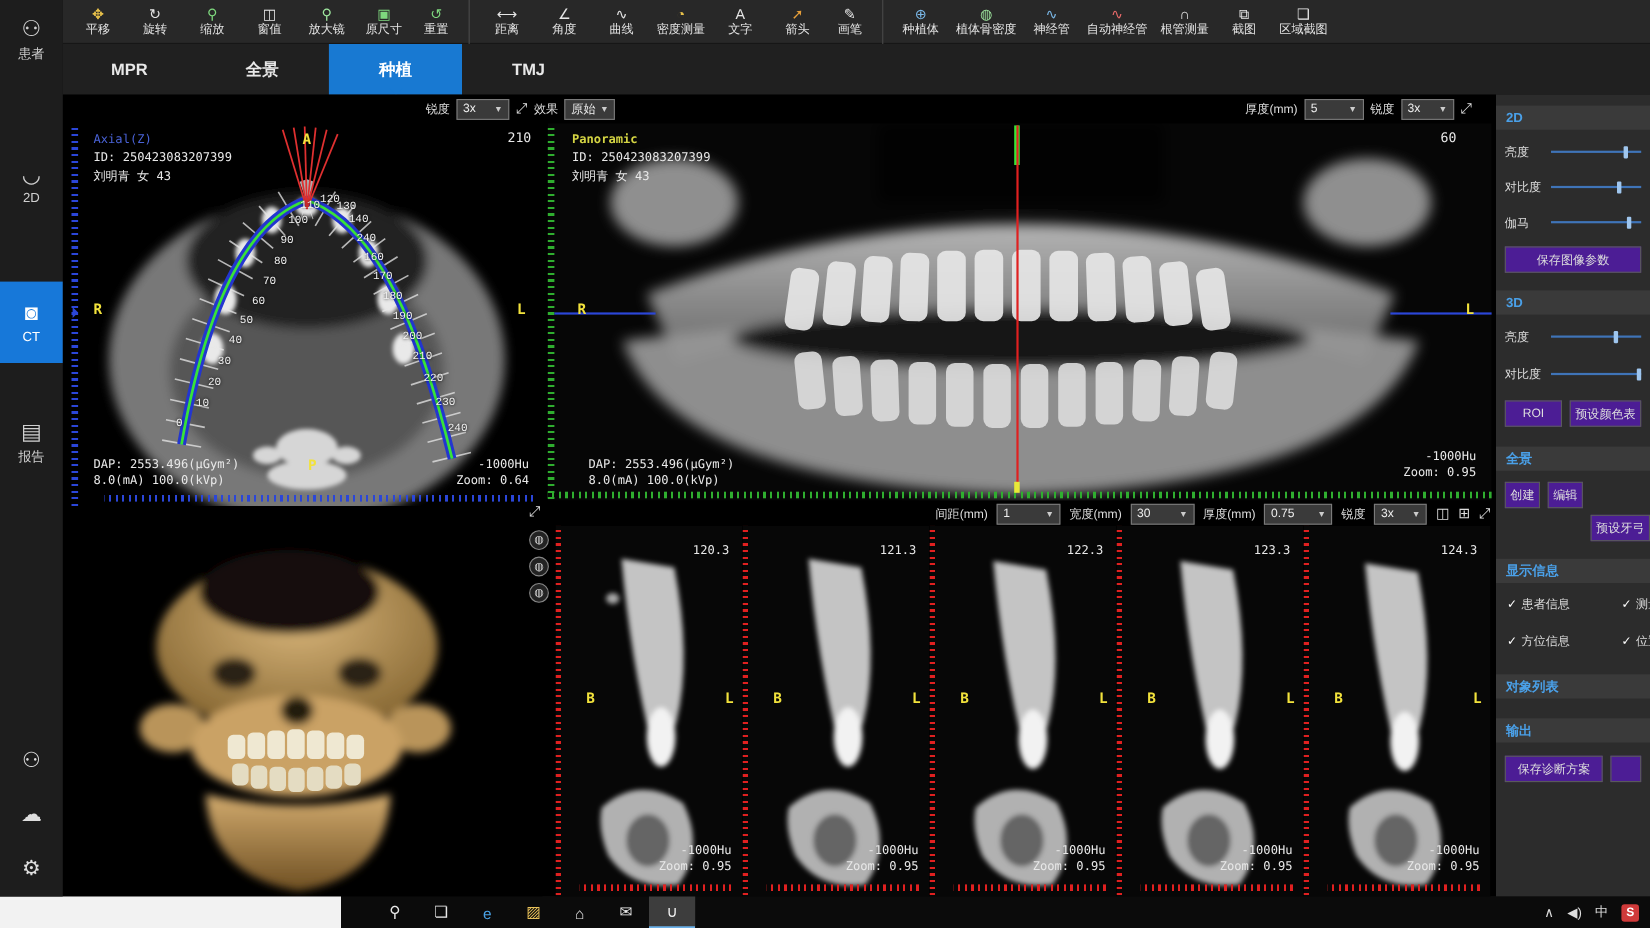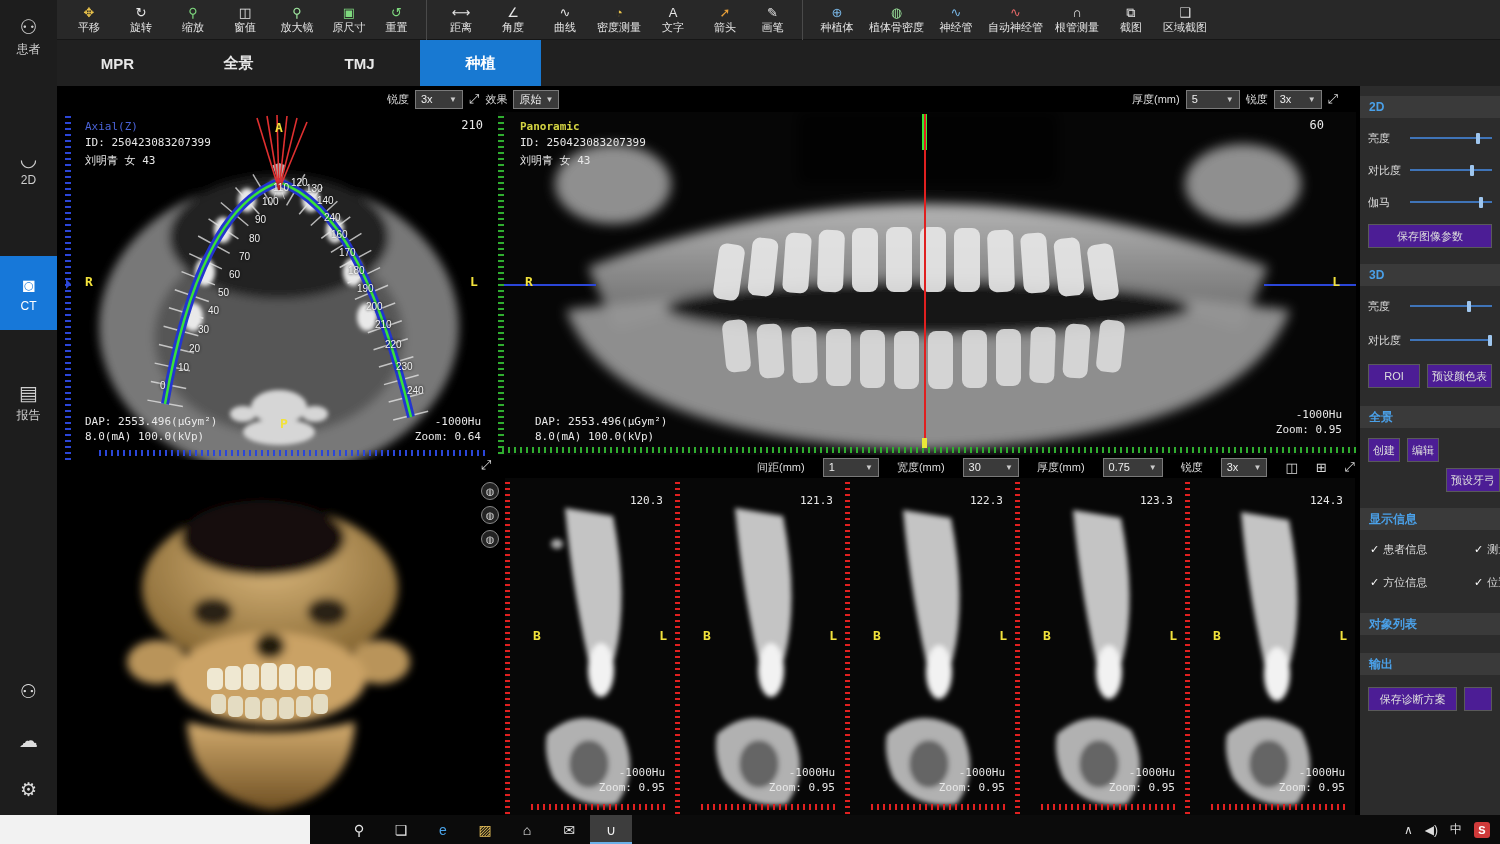--- a/index.html
+++ b/index.html
@@ -42,21 +42,21 @@
   .ov { position:absolute; font-family:"DejaVu Sans Mono","Liberation Mono",monospace; font-size:11px;
         color:#e8e8e8; white-space:nowrap; }
   .ov.yellow { color:#f2e23c; font-size:13px; font-weight:bold; }
   .ov.blue-t { color:#4a63d8; font-weight:normal; }
   .ov.pano-t { color:#d4d443; font-weight:bold; }
   .ruler-v { position:absolute; top:0; bottom:0; width:6px;
              background:repeating-linear-gradient(to bottom, transparent 0 4px, var(--rc) 4px 6px); }
   .ruler-h { position:absolute; height:6px;
              background:repeating-linear-gradient(to right, transparent 0 4px, var(--rc) 4px 6px); }
   .arch-num { position:absolute; color:#f0f0f0; font-size:10px;
-              font-family:Liberation Sans, sans-serif; text-shadow:0 0 3px #000; }
+              font-family:Liberation Mono, monospace; text-shadow:0 0 3px #000; }
 
   
   .ctl-row { position:absolute; display:flex; align-items:center; gap:6px; height:22px; z-index:6; }
   .ctl-label { font-size:11px; color:#ddd; white-space:nowrap; }
   .dropdown { display:flex; align-items:center; justify-content:space-between; gap:4px;
               background:#3a3a3a; border:1px solid #7a7a7a; height:19px; padding:0 5px;
               font-size:11px; color:#eee; cursor:pointer; }
   .dd-caret { font-size:8px; color:#ccc; }
   .mini-icon { color:#ddd; font-size:13px; cursor:pointer; }
 
@@ -241,22 +241,22 @@
     <div class="side-foot">
       <span>⚇</span>
       <span>☁</span>
       <span>⚙</span>
     </div>
   </div>
 
   <div class="tabbar">
     <div class="tab">MPR</div>
     <div class="tab">全景</div>
+    <div class="tab active">种植</div>
     <div class="tab">TMJ</div>
-    <div class="tab active">种植</div>
   </div>
 
   <div class="main">
 
     <div class="ctl-row" style="left:330px; top:2px;">
       <span class="ctl-label">锐度</span>
       <div class="dropdown" style="width:48px;">
         <span>3x</span>
         <span class="dd-caret">▼</span>
       </div>
@@ -432,21 +432,21 @@
       <span class="ov" style="left:22px; top:41px;">刘明青 女 43</span>
       <span class="ov" style="right:32px; top:6px; font-size:12px;">60</span>
       <span class="ov yellow" style="left:27px; top:162px;">R</span>
       <span class="ov yellow" style="right:16px; top:162px;">L</span>
       <span class="ov" style="left:37px; top:303px;">DAP: 2553.496(μGym²)</span>
       <span class="ov" style="left:37px; top:318px;">8.0(mA) 100.0(kVp)</span>
       <span class="ov" style="right:14px; top:296px;">-1000Hu</span>
       <span class="ov" style="right:14px; top:311px;">Zoom: 0.95</span>
     </div>
 
-    <div class="ctl-row" style="left:700px; top:370px; width:598px; justify-content:flex-end; gap:18px;">
+    <div class="ctl-row" style="left:700px; top:370px; width:598px; justify-content:flex-end; gap:8px;">
       <span class="ctl-label">间距(mm)</span>
       <div class="dropdown" style="width:58px;">
         <span>1</span>
         <span class="dd-caret">▼</span>
       </div>
       <span class="ctl-label">宽度(mm)</span>
       <div class="dropdown" style="width:58px;">
         <span>30</span>
         <span class="dd-caret">▼</span>
       </div>

